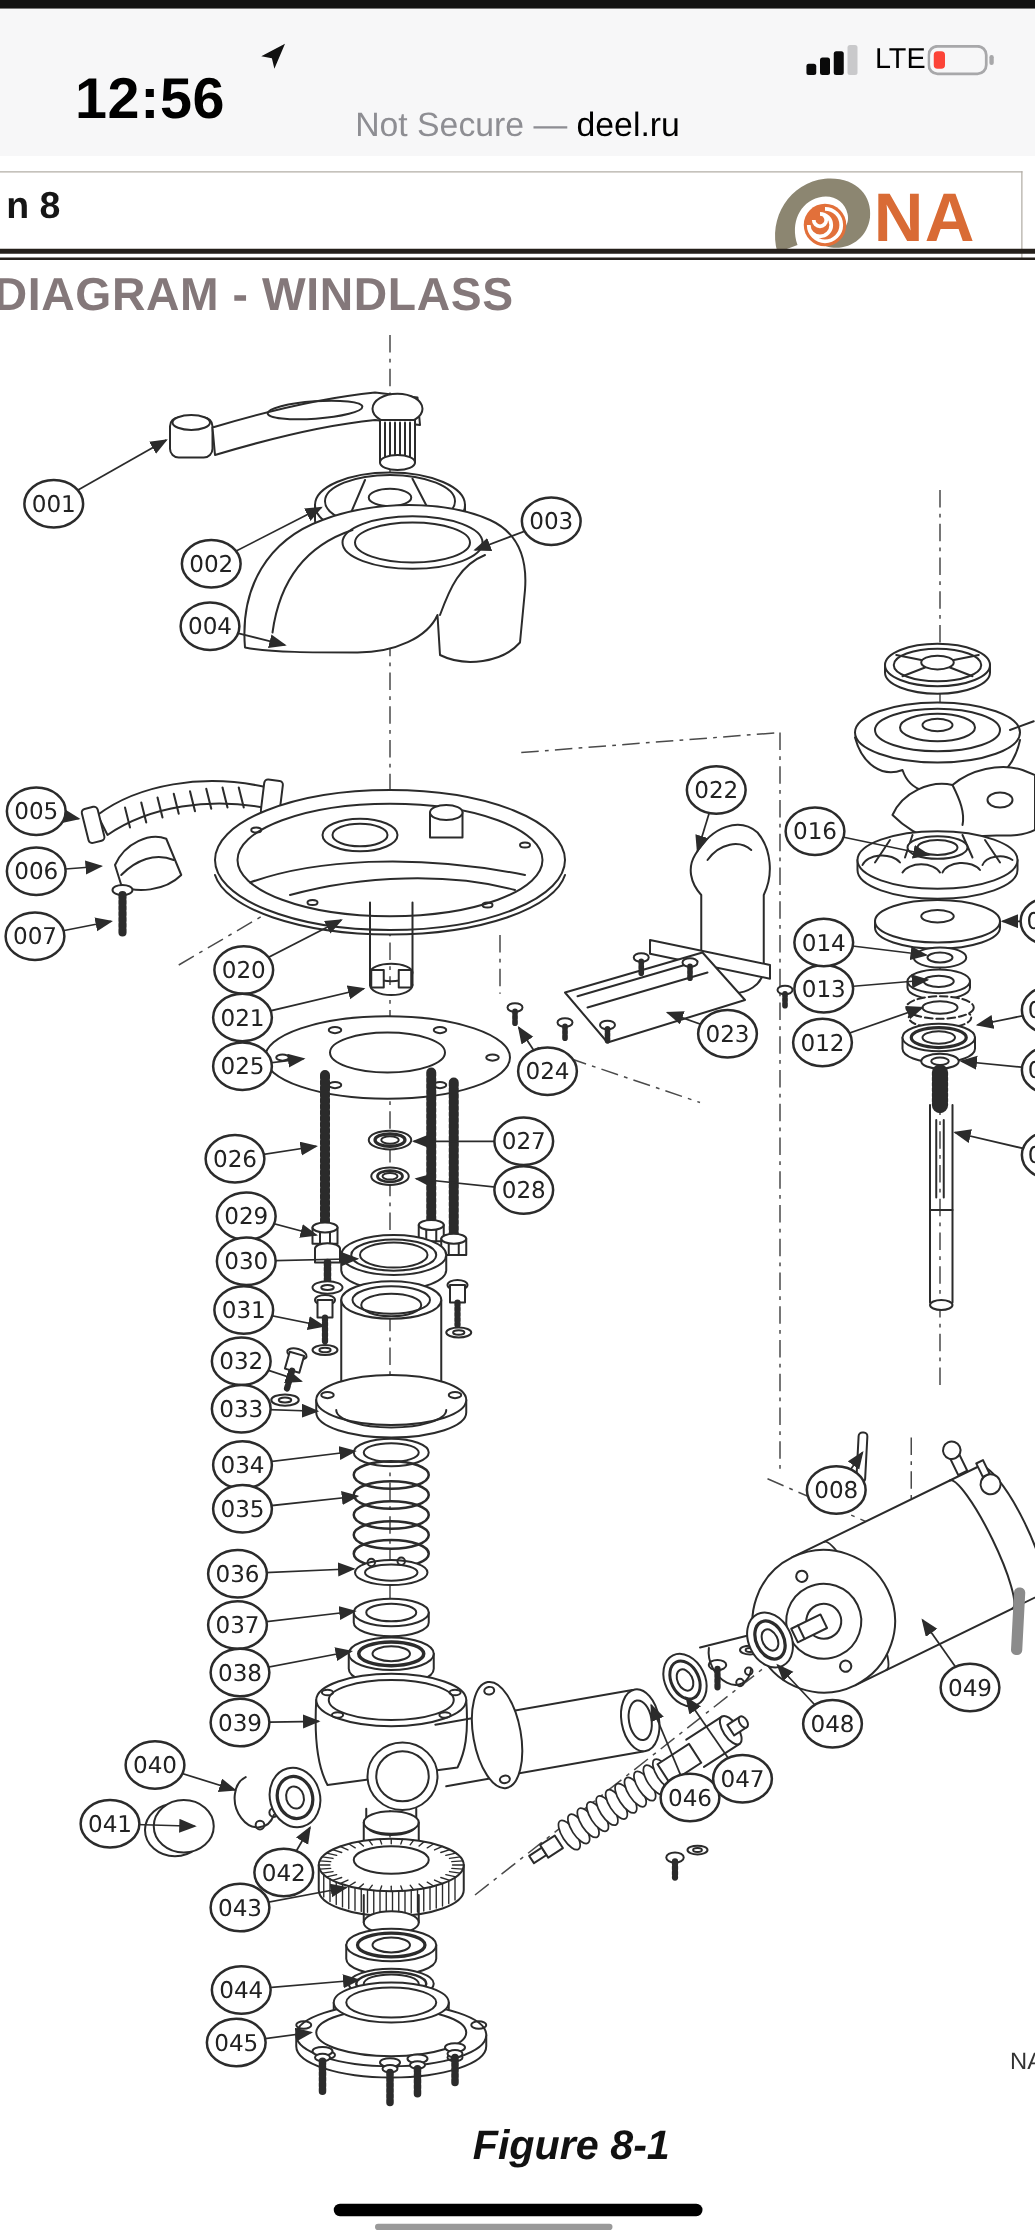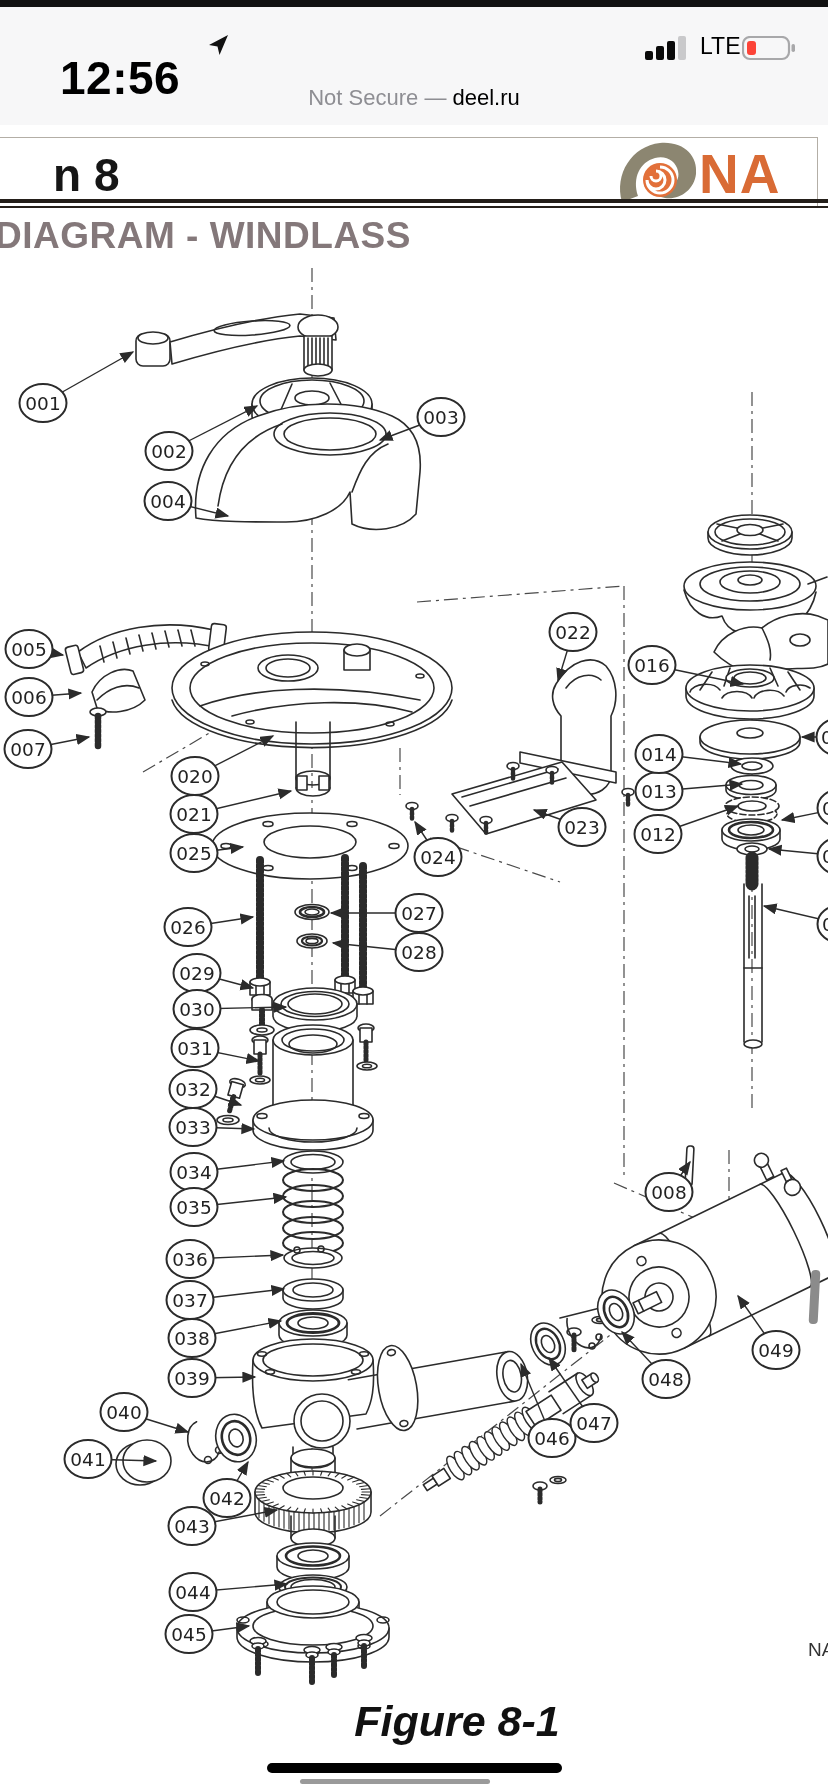--- a/index.html
+++ b/index.html
@@ -5,34 +5,34 @@
   html,body{margin:0;padding:0;background:#e0e0e0;}
   .screen{position:relative;width:828px;height:1792px;background:#fff;overflow:hidden;
           font-family:"Liberation Sans",sans-serif;}
   .topstrip{position:absolute;left:0;top:0;width:828px;height:7px;background:#121212;}
   .statusbar{position:absolute;left:0;top:7px;width:828px;height:118px;background:#f7f7f8;}
   .time{position:absolute;left:60px;top:24px;font-size:46px;font-weight:700;color:#000;letter-spacing:.5px;margin-top:20px;}
   .nav-arrow{position:absolute;left:206px;top:26px;}
   .signal{position:absolute;left:645px;top:29px;}
   .lte{position:absolute;left:700px;top:26px;font-size:23px;font-weight:500;color:#000;}
   .battery{position:absolute;left:742px;top:29px;}
-  .urltext{position:absolute;left:0;top:78px;width:828px;text-align:center;font-size:22px;color:#8e8e93;}
+  .urltext{position:absolute;left:0;top:78px;width:828px;text-align:center;font-size:27px;color:#8e8e93;}
   .urltext .domain{color:#000;}
   .page{position:absolute;left:0;top:125px;width:828px;height:1667px;background:#fff;}
   .hdr-line{position:absolute;left:0;top:137px;width:818px;height:1px;background:#b3aea6;}
   .hdr-vline{position:absolute;left:817px;top:137px;width:1px;height:70px;background:#b3aea6;}
   .hdr-dline{position:absolute;left:0;top:199px;width:828px;height:3px;
              border-top:4px solid #241f1a;border-bottom:2px solid #241f1a;}
-  .section-frag{position:absolute;left:5px;top:148px;font-size:46px;font-weight:700;color:#161616;margin-left:48px;}
+  .section-frag{position:absolute;left:5px;top:148px;font-size:30px;font-weight:700;color:#161616;}
   .brand{position:absolute;left:699px;top:142px;font-size:55px;font-weight:800;color:#D96B35;letter-spacing:1px;white-space:nowrap;}
   .logo{position:absolute;left:612px;top:136px;}
   .page-title{position:absolute;left:-5px;top:215px;font-size:37px;font-weight:700;color:#84787A;
               letter-spacing:.5px;white-space:nowrap;}
   .figure-caption{position:absolute;left:457px;top:1697px;transform:translateX(-50%);
-                  font-size:43px;font-weight:700;font-style:italic;color:#111;white-space:nowrap;}
+                  font-size:33px;font-weight:700;font-style:italic;color:#111;white-space:nowrap;}
   .footer-frag{position:absolute;left:808px;top:1639px;font-size:19px;color:#333;white-space:nowrap;}
   #diagram-svg{position:absolute;left:0;top:0;width:828px;height:1792px;pointer-events:none;}
   #diagram-svg text{font-family:"DejaVu Sans","Liberation Sans",sans-serif;}
   .home-indicator{position:absolute;left:267px;top:1763px;width:295px;height:10px;border-radius:5px;background:#000;}
   .hscroll{position:absolute;left:300px;top:1779px;width:190px;height:5px;border-radius:2.5px;background:#9a9a9a;}
 </style>
 </head>
 <body>
 
 <div class="screen">

